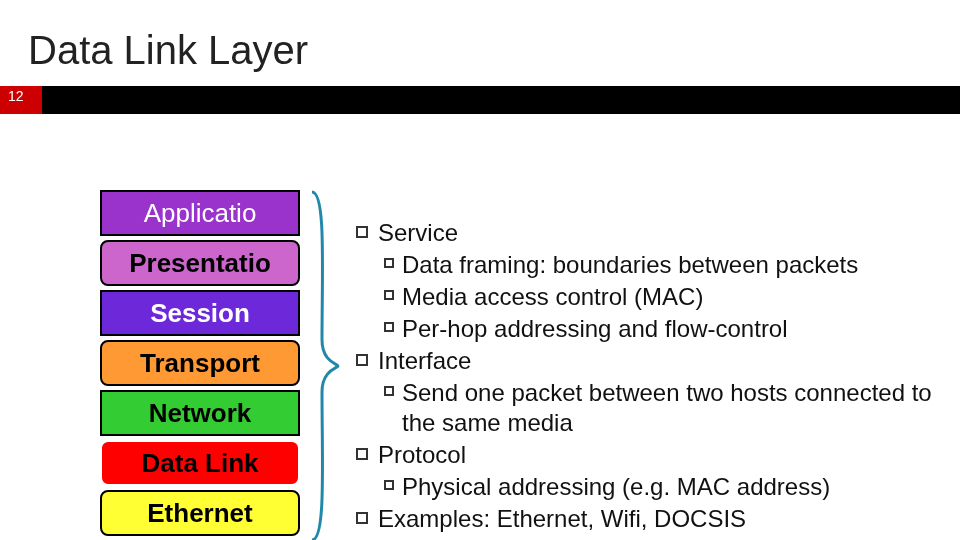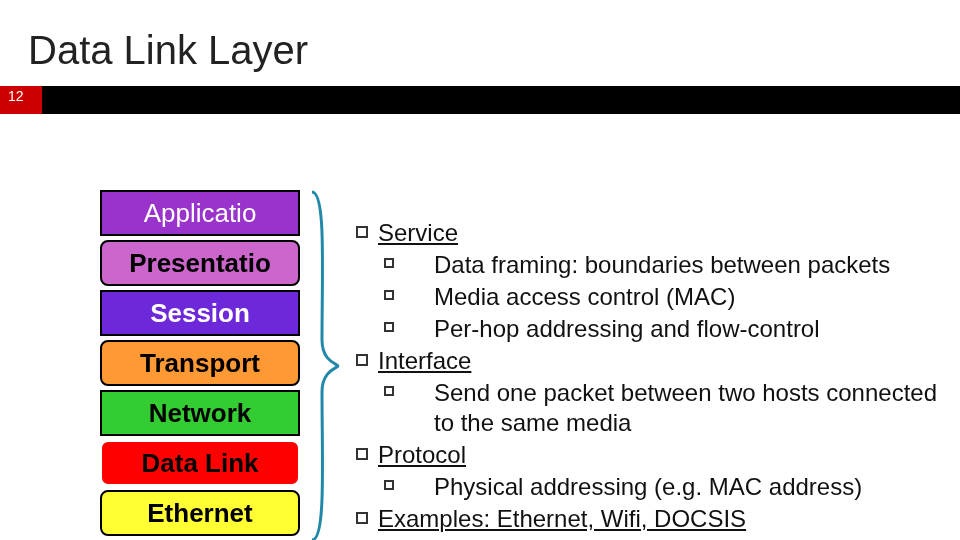--- a/index.html
+++ b/index.html
@@ -92,36 +92,34 @@
     flex: 1;
     padding-left: 26px;
     padding-top: 4px;
     font-size: 24px;
     color: #111;
   }
   .bullet-l1 {
     display: flex;
     align-items: flex-start;
     margin: 2px 15px 2px 0;
-    text-decoration: underline;
   }
   .bullet-l1 .marker {
     width: 12px;
     height: 12px;
     border: 2px solid #333;
     margin-right: 10px;
     margin-top: 8px;
     flex-shrink: 0;
   }
   .bullet-l2 {
     display: flex;
     align-items: flex-start;
     margin-left: 28px;
     margin-bottom: 2px;
-    gap: 32px;
   }
   .bullet-l2 .marker {
     width: 10px;
     height: 10px;
     border: 2px solid #333;
     margin-right: 8px;
     margin-top: 8px;
     flex-shrink: 0;
   }
   .bullet-text {

